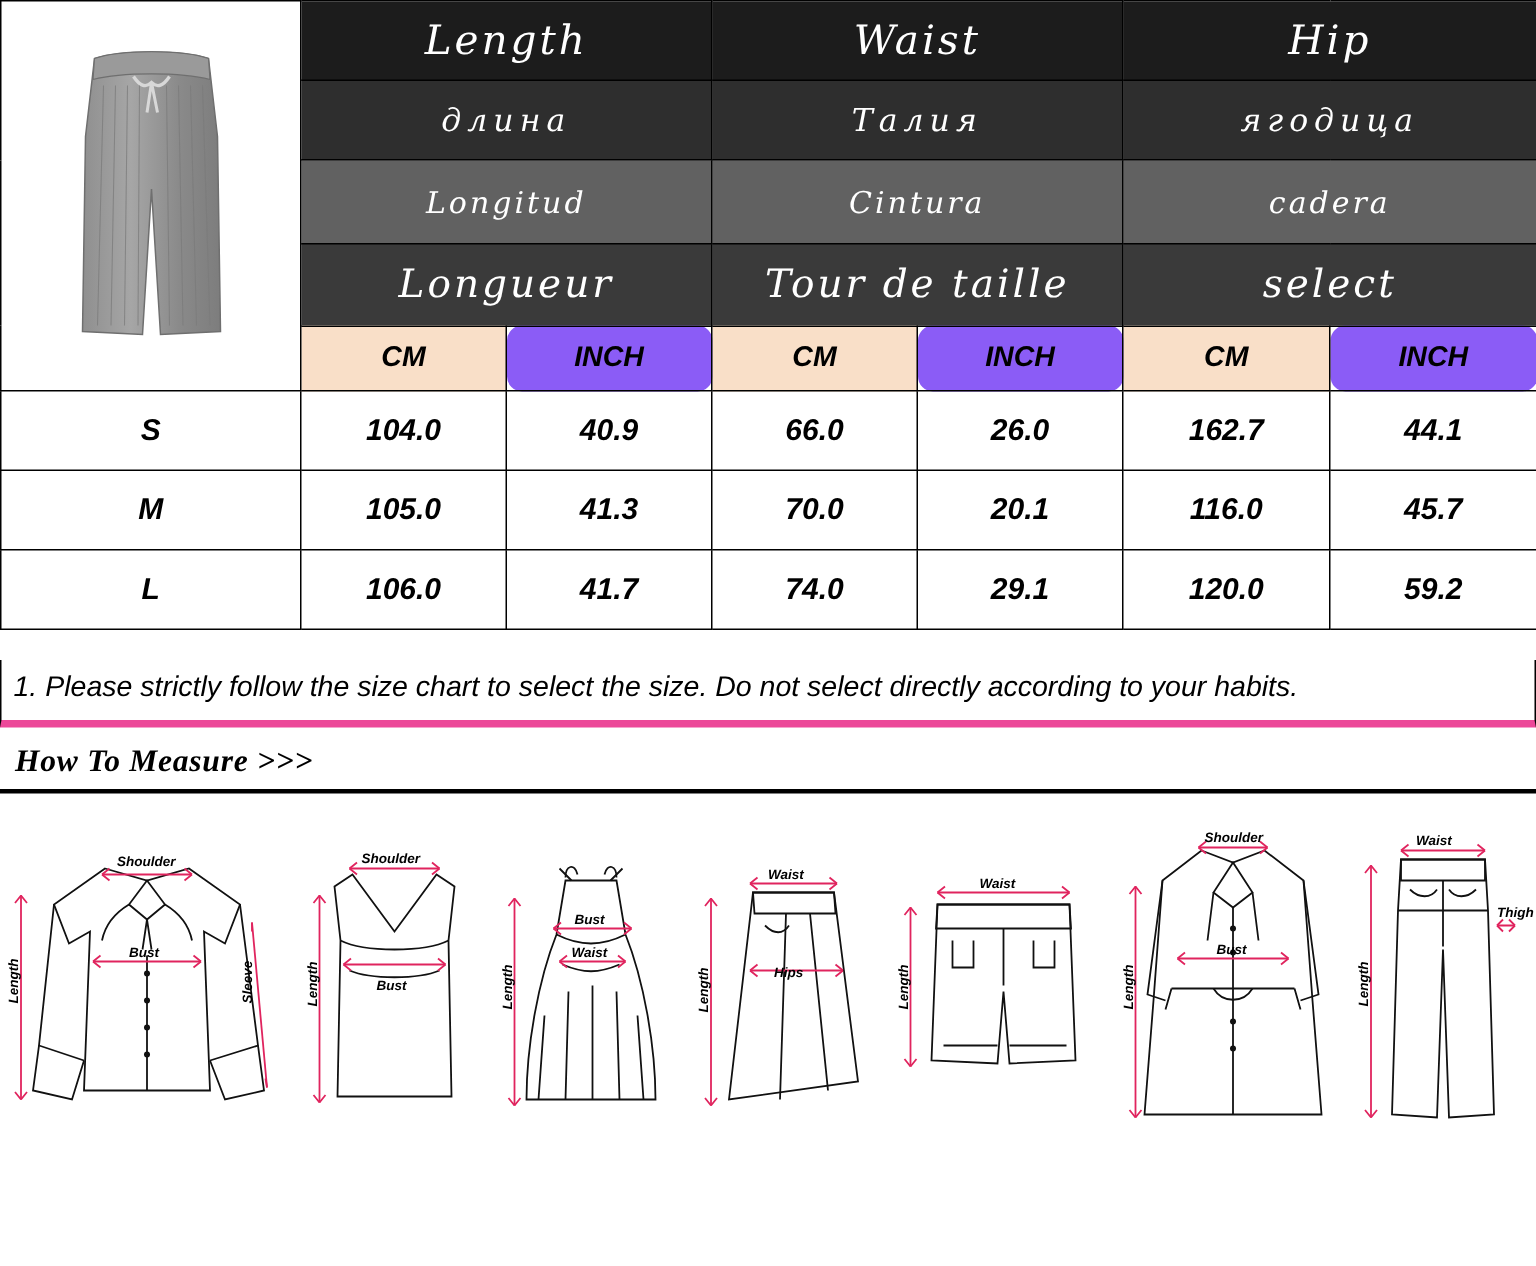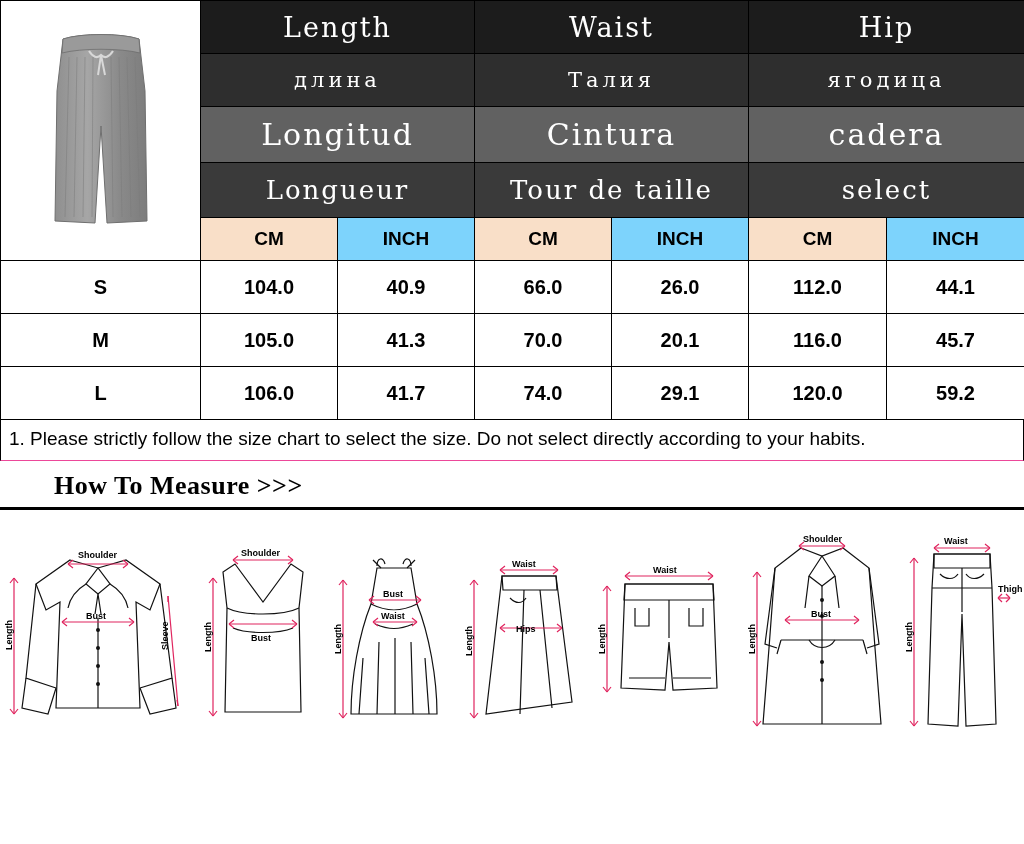--- a/index.html
+++ b/index.html
@@ -11,20 +11,21 @@
     width: 1024px;
     height: 844px;
     font-family: "Liberation Sans", sans-serif;
     color: #000;
     overflow: hidden;
   }
   .page {
     position: relative;
     width: 1024px;
     height: 844px;
+    font-style: italic;
   }
 
   
   table.size-chart {
     border-collapse: collapse;
     width: 1024px;
     table-layout: fixed;
   }
   table.size-chart td {
     border: 1px solid #000;
@@ -39,32 +40,32 @@
     border-right: 1px solid #000;
   }
   .hdr {
     color: #ffffff;
     font-family: "DejaVu Serif", serif;
     letter-spacing: 2px;
     white-space: nowrap;
   }
   .hdr-1 { background: #1c1c1c; height: 51px; font-size: 27px; }
   .hdr-2 { background: #2e2e2e; height: 51px; font-size: 21px; letter-spacing: 4px; }
-  .hdr-3 { background: #616161; height: 53px; font-size: 30px; }
+  .hdr-3 { background: #616161; height: 53px; font-size: 20px; }
   .hdr-4 { background: #3a3a3a; height: 53px; font-size: 26px; margin-top: 32px; }
 
   .unit-cell {
     background: #f9dfc8;
     height: 41px;
     font-size: 19px;
     font-weight: bold;
     color: #000;
     margin-left: 12px;
   }
-  .unit-cell.alt { background: #7dd3fc; }
+  .unit-cell.alt { background: #8b5cf6; border-radius: 10px; }
 
   .size-label {
     height: 52px;
     font-size: 20px;
     font-weight: bold;
   }
   .val {
     height: 52px;
     font-size: 20px;
     font-weight: bold;
@@ -76,40 +77,40 @@
     height: 259px;
     display: flex;
     align-items: center;
     justify-content: center;
   }
 
   
   .notes {
     border-left: 1px solid #000;
     border-right: 1px solid #000;
-    border-bottom: 1px solid #ec4899;
+    border-bottom: 5px solid #ec4899;
     padding: 6px 8px 8px 8px;
     font-size: 19px;
     line-height: 1.38;
     font-family: "Liberation Sans", sans-serif;
+    margin-top: 20px;
   }
   .notes p { margin: 0; }
 
   
   .howto {
     margin-top: 10px;
     padding-left: 10px;
   }
   .howto-title {
-    font-size: 26px;
+    font-size: 21px;
     font-weight: bold;
     font-family: "Liberation Serif", serif;
     letter-spacing: 0.5px;
     display: inline-block;
-    margin-left: 44px;
   }
   .howto-rule {
     border: none;
     border-top: 3px solid #000;
     margin: 6px 0 0 0;
     width: 1024px;
   }
 
   .figures {
     display: flex;
@@ -208,21 +209,21 @@
         <td class="unit-cell">CM</td>
         <td class="unit-cell alt">INCH</td>
       </tr>
 
       <tr>
         <td class="size-label">S</td>
         <td class="val">104.0</td>
         <td class="val">40.9</td>
         <td class="val">66.0</td>
         <td class="val">26.0</td>
-        <td class="val">112.0</td>
+        <td class="val">162.7</td>
         <td class="val">44.1</td>
       </tr>
       <tr>
         <td class="size-label">M</td>
         <td class="val">105.0</td>
         <td class="val">41.3</td>
         <td class="val">70.0</td>
         <td class="val">20.1</td>
         <td class="val">116.0</td>
         <td class="val">45.7</td>

